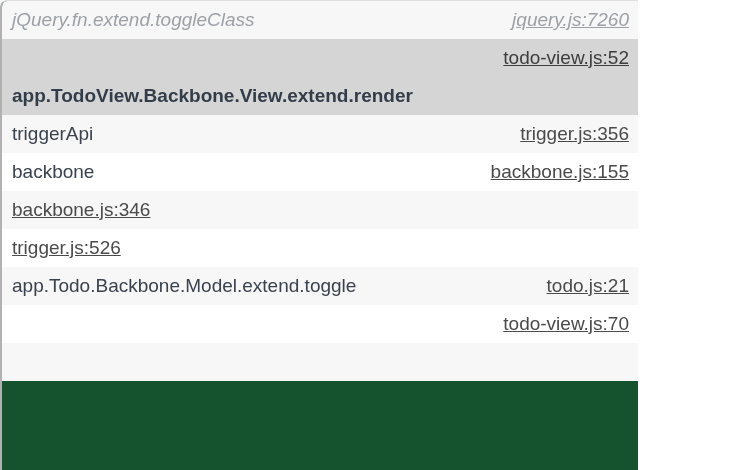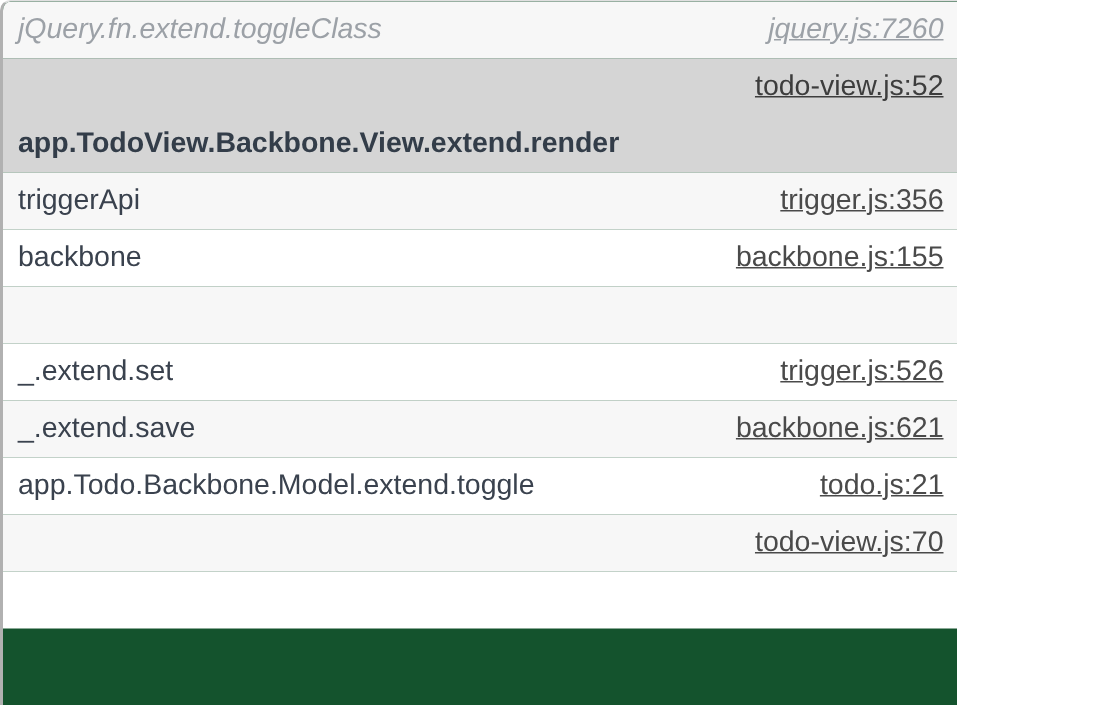--- a/index.html
+++ b/index.html
@@ -79,28 +79,24 @@
     </div>
     <div class="frame-row">
       <span class="frame-name">triggerApi</span>
       <span class="frame-loc">trigger.js:356</span>
     </div>
     <div class="frame-row">
       <span class="frame-name">backbone</span>
       <span class="frame-loc">backbone.js:155</span>
     </div>
     <div class="frame-row">
+      <span class="frame-loc">backbone.js:346</span>
     </div>
     <div class="frame-row">
-      <span class="frame-name">_.extend.set</span>
       <span class="frame-loc">trigger.js:526</span>
-    </div>
-    <div class="frame-row">
-      <span class="frame-name">_.extend.save</span>
-      <span class="frame-loc">backbone.js:621</span>
     </div>
     <div class="frame-row">
       <span class="frame-name">app.Todo.Backbone.Model.extend.toggle</span>
       <span class="frame-loc">todo.js:21</span>
     </div>
     <div class="frame-row wrapped">
       <span class="frame-loc">todo-view.js:70</span>
     </div>
     <div class="frame-row">
       <span class="frame-name"></span>

